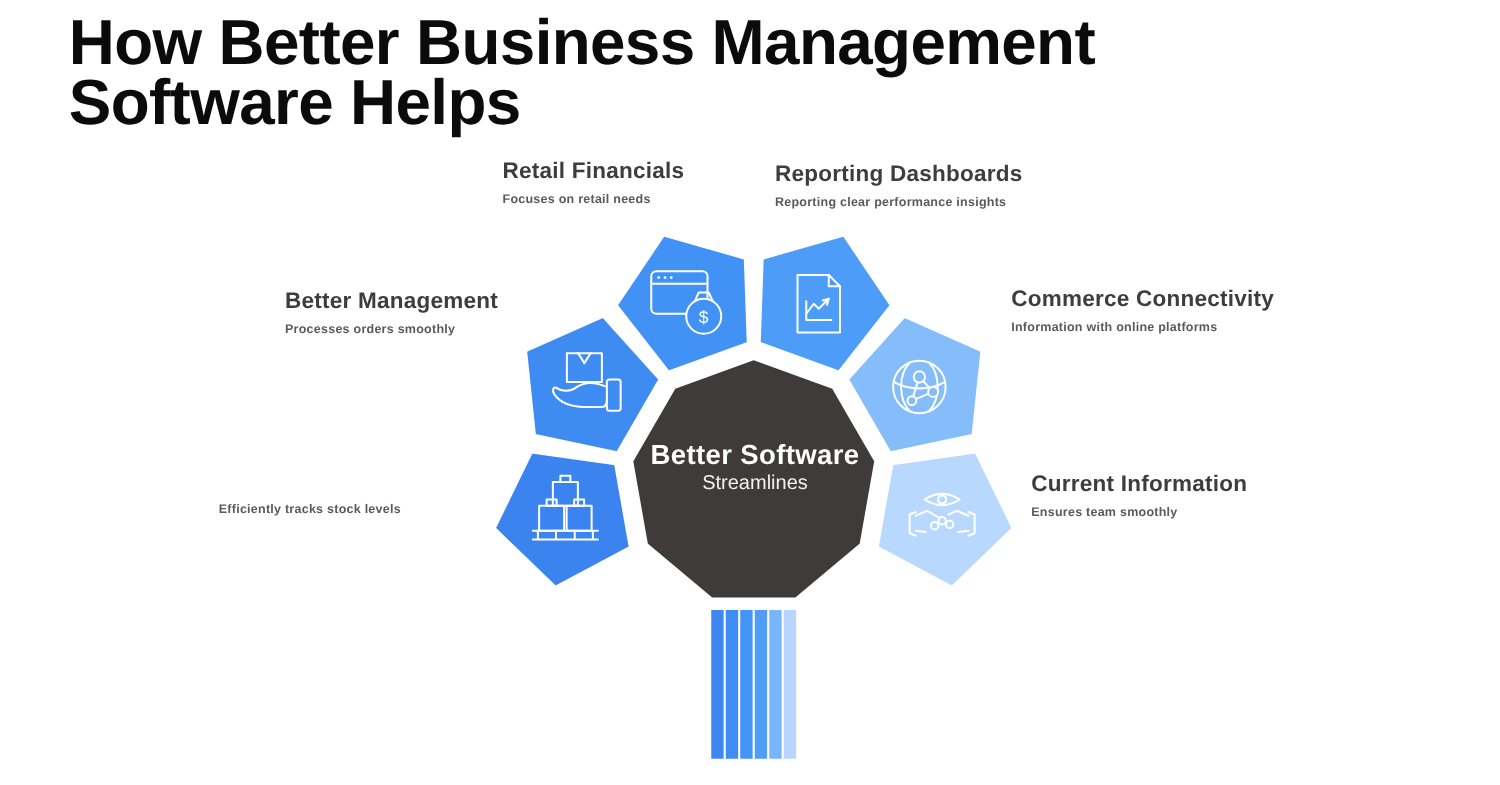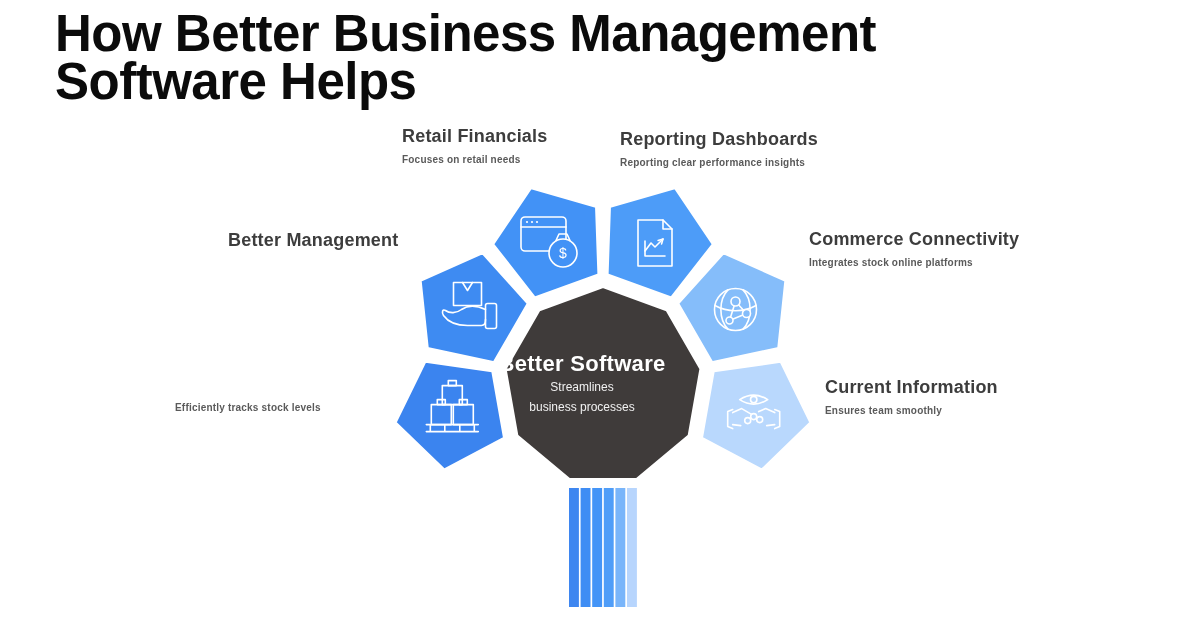--- a/index.html
+++ b/index.html
@@ -19,25 +19,25 @@
   .petal-label { position: absolute; }
   .petal-label .t {
     font-size: 18px; font-weight: 700; color: #3d3d3d;
     letter-spacing: 0.2px; line-height: 20px; white-space: nowrap;
   }
   .petal-label .d {
     font-size: 10px; font-weight: 700; color: #5a5a5a;
     letter-spacing: 0.2px; margin-top: 8px; white-space: nowrap;
   }
   .center-text {
-    position: absolute; left: 482px; top: 351px; width: 200px;
+    position: absolute; left: 504px; top: 351px; width: 200px;
     text-align: center; color: #ffffff;
   }
   .center-text .ct { font-size: 22px; font-weight: 700; letter-spacing: 0.3px; }
-  .center-text .cs { font-size: 12px; font-weight: 400; color: #f1f1f1; line-height: 20px; }
+  .center-text .cs { font-size: 16px; font-weight: 400; color: #f1f1f1; line-height: 20px; }
   .center-text .cs:first-of-type { margin-top: 5px; }
 </style>
 </head>
 <body>
 
 <div class="headline">
   <div>How Better Business Management</div>
   <div>Software Helps</div>
 </div>
 
@@ -123,37 +123,37 @@
       <circle cx="0" cy="4" r="3" fill="#b9d8fd"></circle>
       <circle cx="-6" cy="8" r="3" fill="#b9d8fd"></circle>
       <circle cx="6" cy="7" r="3" fill="#b9d8fd"></circle>
     </g>
   </g>
 </svg>
 
 <div class="center-text">
   <div class="ct">Better Software</div>
   <div class="cs">Streamlines</div>
-  <div class="cs">business processes</div>
 </div>
 
 <div class="petal-label" style="left:402px; top:126px;">
   <div class="t">Retail Financials</div>
   <div class="d">Focuses on retail needs</div>
 </div>
 <div class="petal-label" style="left:620px; top:129px;">
   <div class="t">Reporting Dashboards</div>
   <div class="d">Reporting clear performance insights</div>
 </div>
 <div class="petal-label" style="left:228px; top:230px;">
   <div class="t">Better Management</div>
+  <div class="d">Processes orders smoothly</div>
 </div>
 <div class="petal-label" style="left:793px; top:229px;margin-left:16px;">
   <div class="t">Commerce Connectivity</div>
-  <div class="d">Integrates stock online platforms</div>
+  <div class="d">Information with online platforms</div>
 </div>
 <div class="petal-label" style="left:175px; top:394px;">
   <div class="d">Efficiently tracks stock levels</div>
 </div>
 <div class="petal-label" style="left:825px; top:377px;">
   <div class="t">Current Information</div>
   <div class="d">Ensures team smoothly</div>
 </div>
 
 </body></html>

